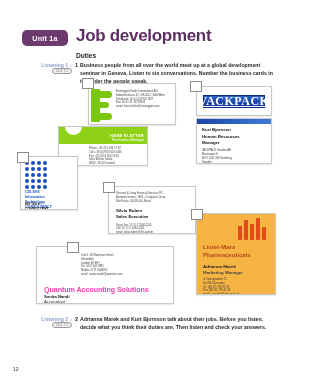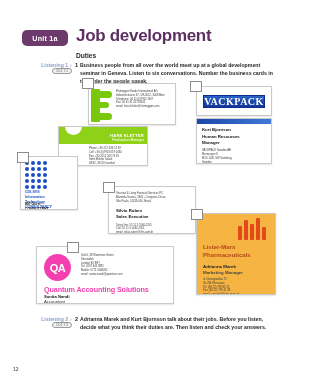--- a/index.html
+++ b/index.html
@@ -83,22 +83,23 @@
 
   
   #card-vackpack { left: 196px; top: 86px; width: 76px; height: 30px; }
   .vackpack-band {
     position:absolute; left:6px; top:8px; width:62px; height:13px;
     background: linear-gradient(180deg,#2b63c9 0%,#1b47a8 55%,#15379a 100%);
     border: .8px solid #0e2d86;
     display:flex; align-items:center; justify-content:center;
   }
   .vackpack-band span {
-    color:#fff; font-size:10px; font-weight:bold; letter-spacing:.5px;
+    color:#fff; font-size:12px; font-weight:bold; letter-spacing:.5px;
     font-family: "Liberation Serif", serif;
+    text-decoration: underline;
   }
 
   
   #card-kurt { left: 196px; top: 118px; width: 76px; height: 46px; }
   .kurt-top {
     position:absolute; left:0; top:0; width:100%; height:4.5px;
     background: linear-gradient(90deg,#1b47a8,#3f7ad6);
   }
 
   
@@ -336,23 +337,20 @@
       <div>ul. Nowogrodzka 72</div>
       <div>00-784 Warszawa</div>
       <div>Tel: (48 22) 739 83 74</div>
       <div>Fax: (48 22) 739 41 38</div>
       <div>email: a.marek@lister-marx.pl</div>
     </div>
   </div>
 
   <div class="numbox" style="left:67px; top:242px;"></div>
   <div class="card" id="card-quantum">
-    <div class="qa-circle">
-      <span>QA</span>
-    </div>
     <div style="position:absolute; left:44px; top:7px; width:90px;">
       <div class="tiny">Unit 6, 38 Waterman Street</div>
       <div class="tiny">Shoreditch</div>
       <div class="tiny">London E2 8HT</div>
       <div class="tiny">Tel: 0207 645 3891</div>
       <div class="tiny">Mobile: 0771 5008262</div>
       <div class="tiny">email: sunita.nandi@quantum.com</div>
     </div>
     <div class="q-title">Quantum Accounting Solutions</div>
     <div class="q-name">Sunita Nandi</div>

